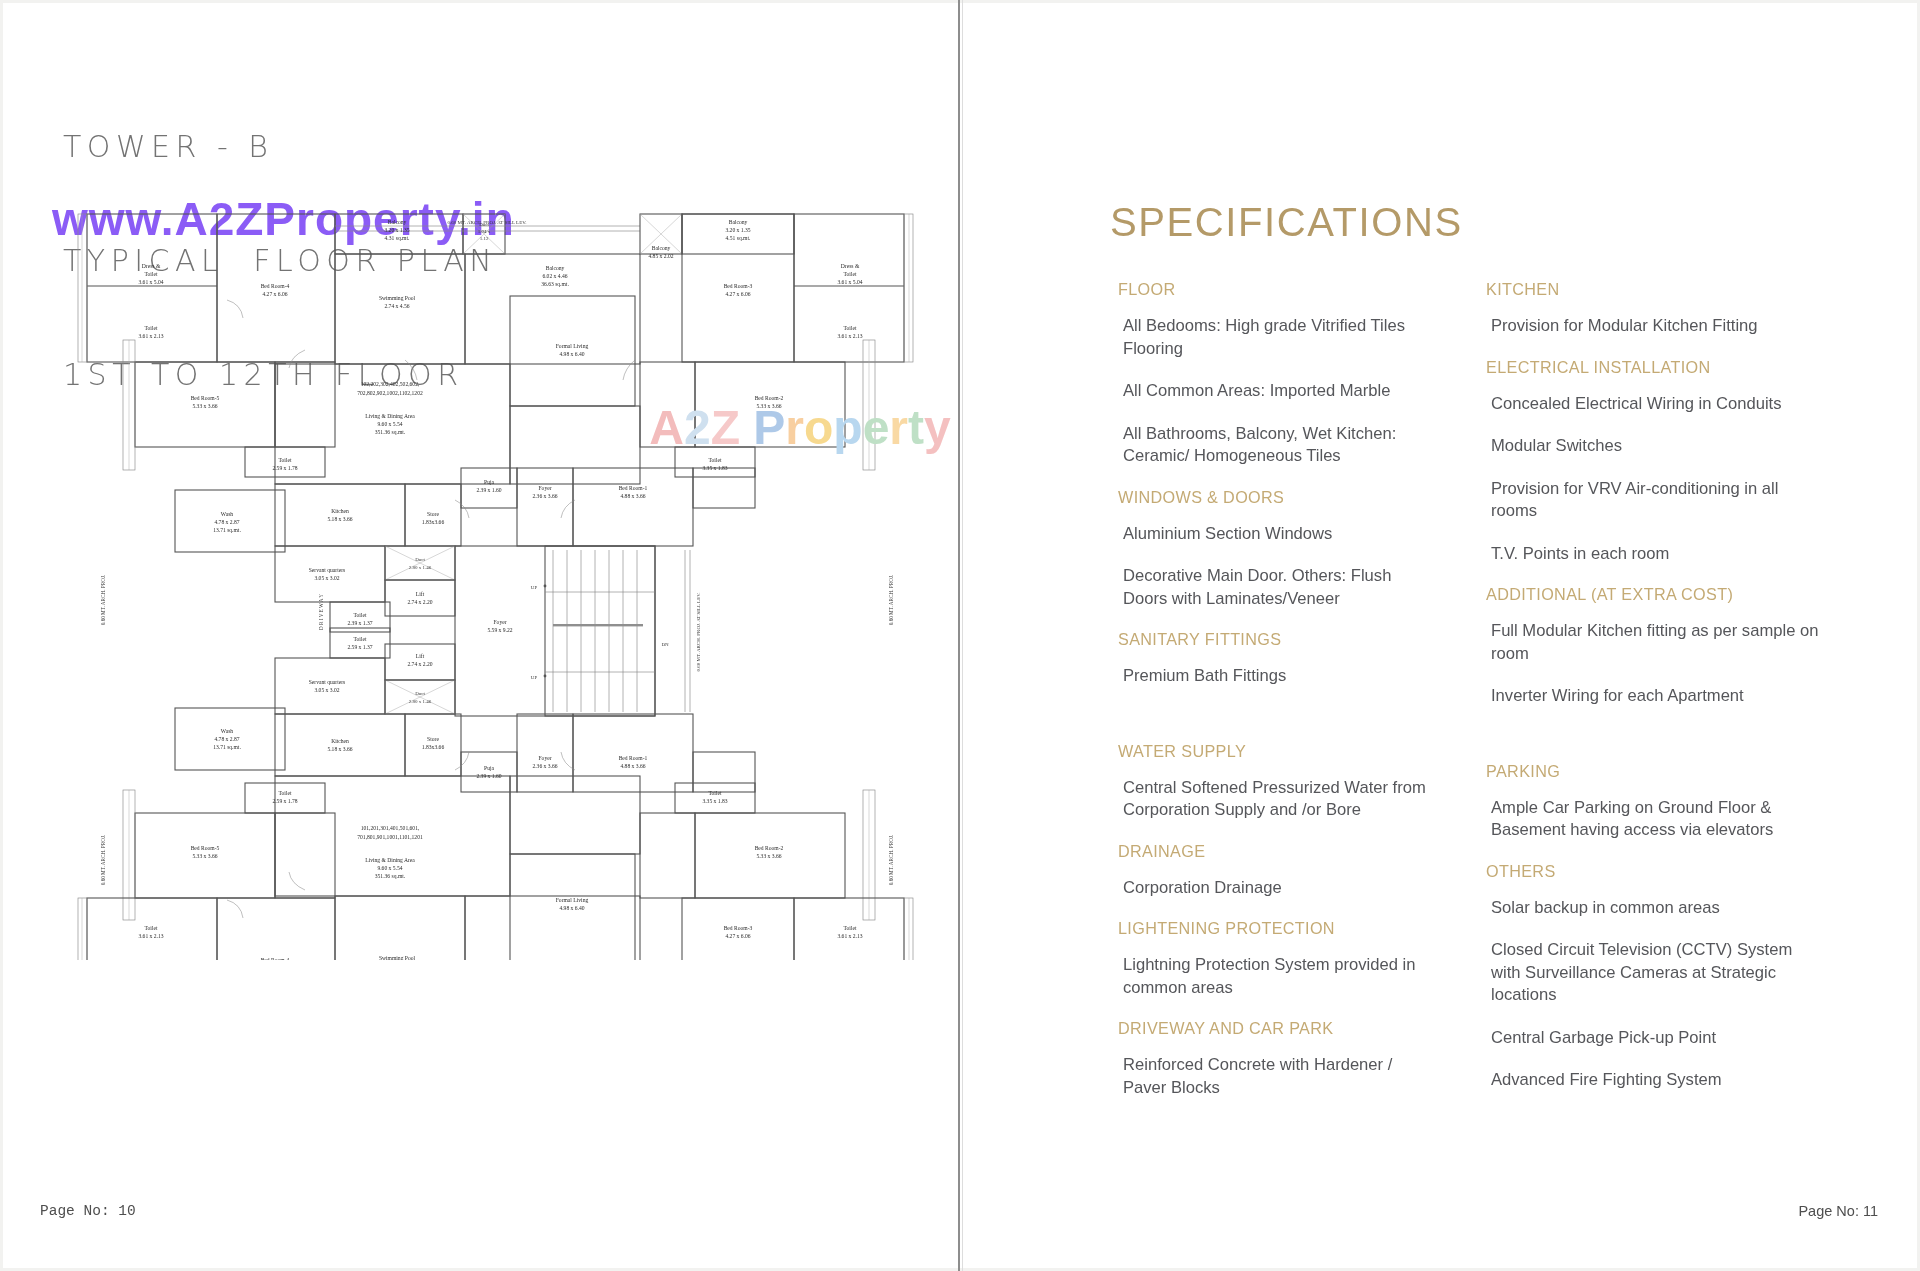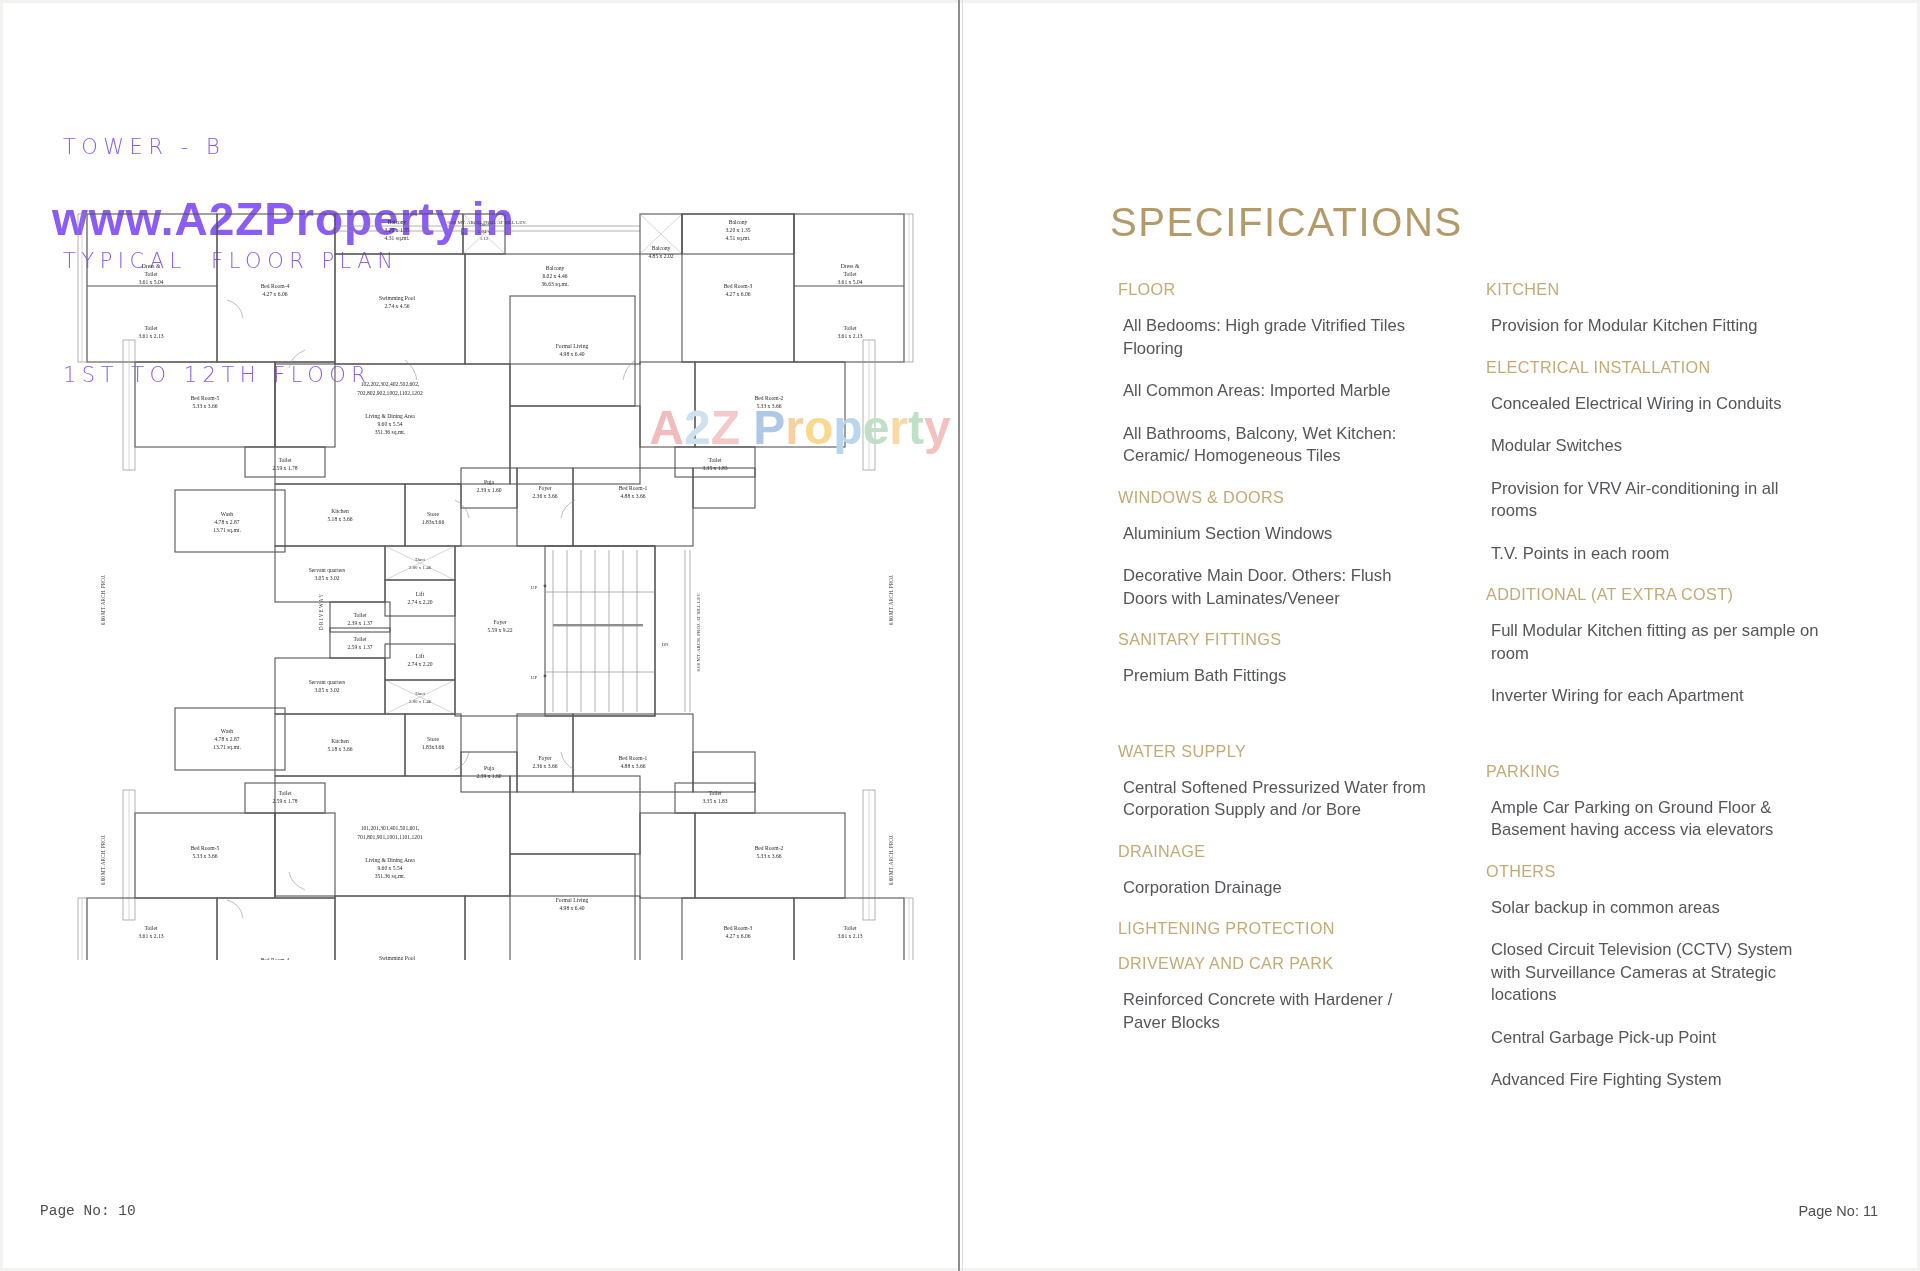--- a/index.html
+++ b/index.html
@@ -21,22 +21,22 @@
   .frame-right{position:absolute;right:0;top:0;width:3px;height:1271px;background:#f2f2f0;}
 
   
   .spine{position:absolute;left:958px;top:0;width:2px;height:1271px;background:#8d8d8d;}
   .spine2{position:absolute;left:962px;top:0;width:1px;height:1271px;background:#dddddd;}
 
   
   .left-page{position:absolute;left:0;top:0;width:958px;height:1271px;}
   .title-block{
     position:absolute;left:63px;top:52px;
-    color:#8b5cf6;
-    font-size:21px;
+    color:#737373;
+    font-size:30px;
     letter-spacing:5.5px;
     line-height:38px;
     font-weight:300;
     white-space:pre;
   }
   .title-block div{font-family:"DejaVu Sans", sans-serif;font-weight:300;}
 
   .watermark-www{
     position:absolute;left:52px;top:192px;
     font-size:46px;letter-spacing:1px;
@@ -473,20 +473,21 @@
       <div class="spec-item">Aluminium Section Windows</div>
       <div class="spec-item">Decorative Main Door. Others: Flush Doors with Laminates/Veneer</div>
       <div class="spec-head">SANITARY FITTINGS</div>
       <div class="spec-item">Premium Bath Fittings</div>
       <div class="spec-gap"></div>
       <div class="spec-head">WATER SUPPLY</div>
       <div class="spec-item">Central Softened Pressurized Water from Corporation Supply and /or Bore</div>
       <div class="spec-head">DRAINAGE</div>
       <div class="spec-item">Corporation Drainage</div>
       <div class="spec-head">LIGHTENING PROTECTION</div>
+      <div class="spec-item">Lightning Protection System provided in common areas</div>
       <div class="spec-head">DRIVEWAY AND CAR PARK</div>
       <div class="spec-item">Reinforced Concrete with Hardener / Paver Blocks</div>
     </div>
   <div class="col col-right" id="specs-col-1">
       <div class="spec-head">KITCHEN</div>
       <div class="spec-item">Provision for Modular Kitchen Fitting</div>
       <div class="spec-head">ELECTRICAL INSTALLATION</div>
       <div class="spec-item">Concealed Electrical Wiring in Conduits</div>
       <div class="spec-item">Modular Switches</div>
       <div class="spec-item">Provision for VRV Air-conditioning in all rooms</div>

